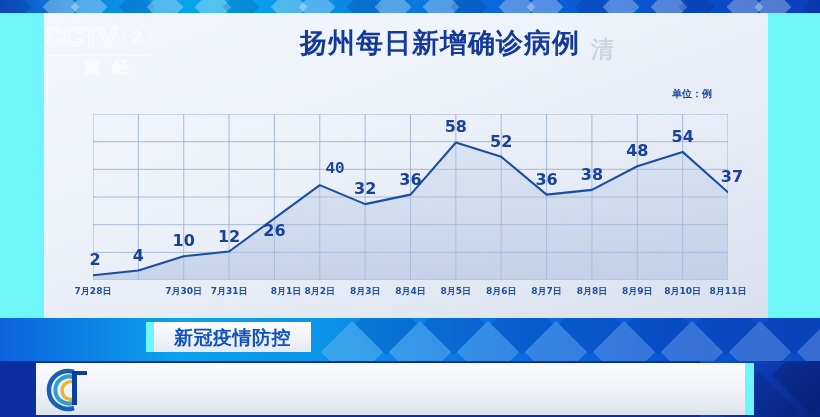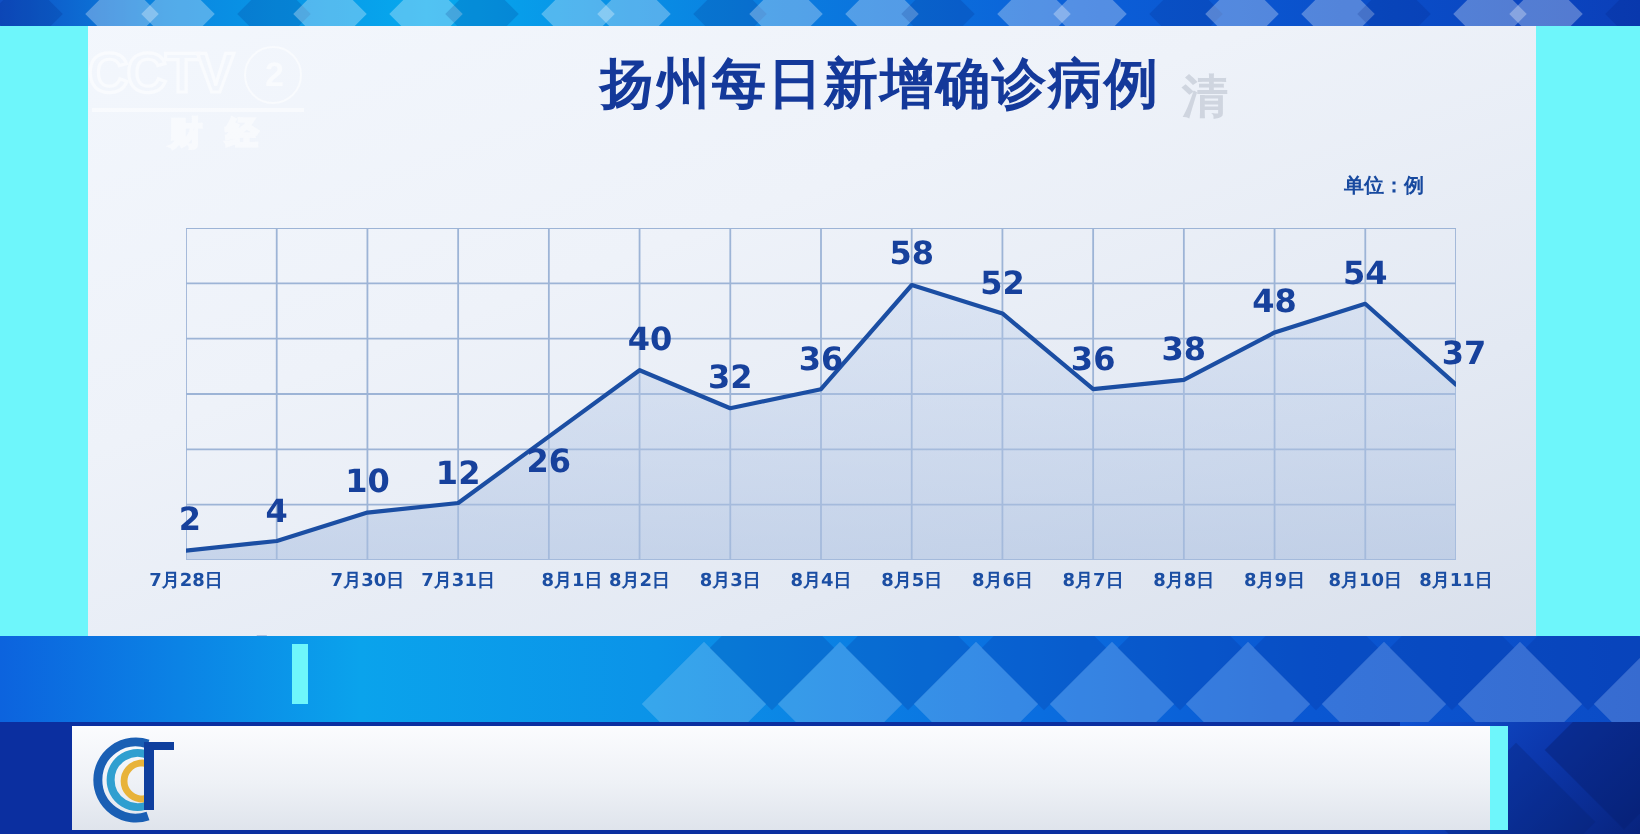--- a/index.html
+++ b/index.html
@@ -219,21 +219,21 @@
       <span style="left: 544.286px;">8月9日</span>
       <span style="left: 589.643px;">8月10日</span>
       <span style="left: 635px;">8月11日</span>
     </div>
   <div class="dlabels" id="dlabels">
       <span style="left: 95px; top: 268.257px;">2</span>
       <span style="left: 138.357px; top: 263.514px;">4</span>
       <span style="left: 183.714px; top: 249.286px;">10</span>
       <span style="left: 229.071px; top: 244.543px;">12</span>
       <span style="left: 274.429px; top: 211.343px; margin-top: 28px;">26</span>
-      <span style="left: 325px; top: 178.143px;">40</span>
+      <span style="left: 335px; top: 178.143px; font-family: Liberation Mono, monospace;">40</span>
       <span style="left: 365.143px; top: 197.114px;">32</span>
       <span style="left: 410.5px; top: 187.629px;">36</span>
       <span style="left: 455.857px; top: 135.457px;">58</span>
       <span style="left: 501.214px; top: 149.686px; text-align: right;">52</span>
       <span style="left: 546.571px; top: 187.629px;">36</span>
       <span style="left: 591.929px; top: 182.886px;">38</span>
       <span style="left: 637.286px; top: 159.171px;">48</span>
       <span style="left: 682.643px; top: 144.943px;">54</span>
       <span style="left: 732px; top: 185.257px;">37</span>
     </div>
@@ -249,20 +249,21 @@
       <div class="chev d" style="left: 568px; top: -16px;"></div>
       <div class="chev" style="left: 602px; top: 12px;"></div>
       <div class="chev d" style="left: 636px; top: -16px;"></div>
       <div class="chev" style="left: 670px; top: 12px;"></div>
       <div class="chev d" style="left: 704px; top: -16px;"></div>
       <div class="chev" style="left: 738px; top: 12px;"></div>
       <div class="chev d" style="left: 772px; top: -16px;"></div>
       <div class="chev" style="left: 806px; top: 12px;"></div>
     </div>
   <div class="tagsep"></div>
+  <div class="tag2">新冠疫情防控</div>
 
   <div class="headwrap">
     <div class="deco">
       <div class="ch" style="right:-20px;top:-14px;"></div>
       <div class="ch" style="right:34px;top:22px;opacity:.3;"></div>
     </div>
   </div>
   <div class="headbar">
     <div class="cyanedge"></div>
   </div>

